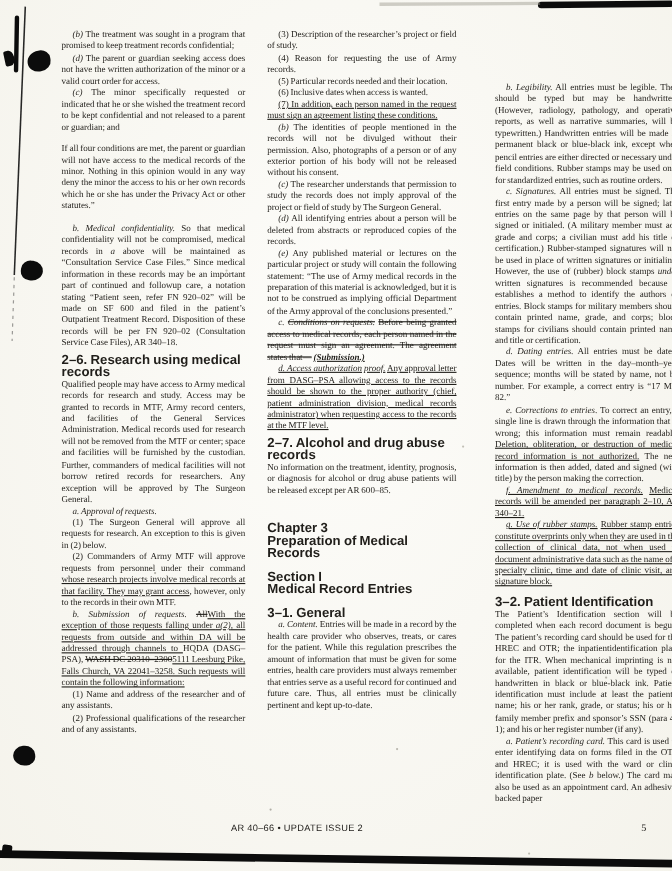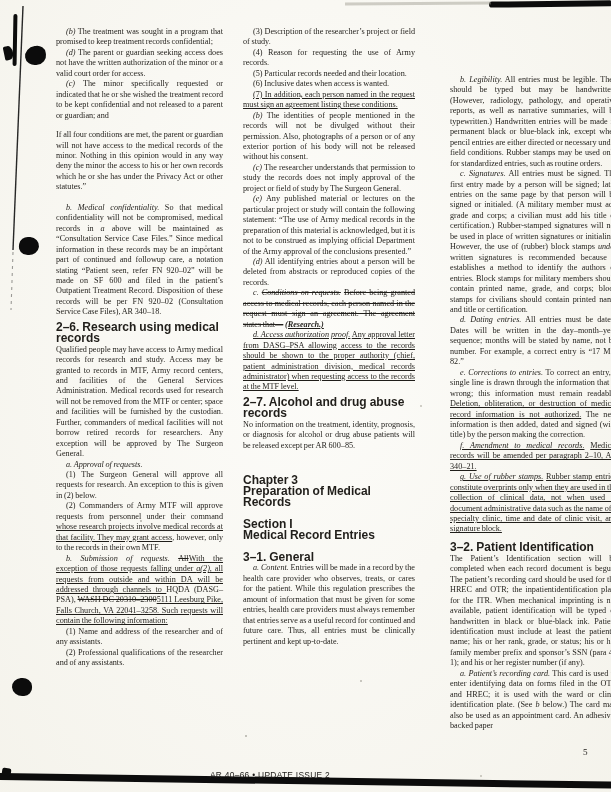--- a/index.html
+++ b/index.html
@@ -21,21 +21,21 @@
   .heading{
     font-family:"Liberation Sans", sans-serif;font-weight:700;
     font-size:12px;line-height:10.9px;text-align:left;margin:4px 0 1px;
   }
   .it{font-style:italic}
   .bd{font-weight:700}
   .ul{text-decoration-line:underline;text-decoration-thickness:.8px;text-underline-offset:1px;}
   .st{text-decoration-line:line-through;text-decoration-thickness:.9px;}
   .footer-text{
     position:absolute;top:747px;left:170px;width:200px;text-align:center;
-    font-family:"Liberation Sans", sans-serif;font-size:8.4px;letter-spacing:.3px;color:#1d1b18;margin-top:23px;
+    font-family:"Liberation Sans", sans-serif;font-size:8.4px;letter-spacing:.3px;color:#1d1b18;
   }
   .page-number{
     position:absolute;top:747px;left:583px;font-size:9.2px;color:#1d1b18;
   }
   
   .artifact{position:absolute;background:#0c0c0c;}
   .hole-1{left:25px;top:46px;width:21px;height:19px;border-radius:55% 45% 50% 50%;transform:rotate(-8deg);}
   .hole-2{left:19px;top:237px;width:20px;height:18px;border-radius:48% 52% 55% 45%;transform:rotate(6deg);}
   .hole-3{left:12px;top:678px;width:20px;height:18px;border-radius:50% 50% 45% 55%;transform:rotate(-4deg);}
   .edge-mark{left:4px;top:46px;width:9px;height:14px;border-radius:2px 60% 60% 2px;transform:rotate(-12deg);}
@@ -92,23 +92,23 @@
       <p class="para"><span>(2) Professional qualifications of the researcher and of any assistants.</span></p>
     </div>
   <div class="col col-2">
       <p class="para"><span>(3) Description of the researcher’s project or field of study.</span></p>
       <p class="para"><span>(4) Reason for requesting the use of Army records.</span></p>
       <p class="para"><span>(5) Particular records needed and their location.</span></p>
       <p class="para"><span>(6) Inclusive dates when access is wanted.</span></p>
       <p class="para"><span class="ul">(7) In addition, each person named in the request must sign an agreement listing these conditions.</span></p>
       <p class="para"><span class="it">(b)</span><span> The identities of people mentioned in the records will not be divulged without their permission. Also, photographs of a person or of any exterior portion of his body will not be released without his consent.</span></p>
       <p class="para"><span class="it">(c)</span><span> The researcher understands that permission to study the records does not imply approval of the project or field of study by The Surgeon General.</span></p>
+      <p class="para"><span class="it">(d)</span><span> All identifying entries about a person will be deleted from abstracts or reproduced copies of the records.</span></p>
       <p class="para"><span class="it">(e)</span><span> Any published material or lectures on the particular project or study will contain the following statement: “The use of Army medical records in the preparation of this material is acknowledged, but it is not to be construed as implying official Department of the Army approval of the conclusions presented.”</span></p>
-      <p class="para"><span class="it">(d)</span><span> All identifying entries about a person will be deleted from abstracts or reproduced copies of the records.</span></p>
-      <p class="para"><span class="it">c. </span><span class="it st">Conditions on requests.</span><span> </span><span class="st">Before being granted access to medical records, each person named in the request must sign an agreement. The agreement states that—</span><span> </span><span class="bd it ul">(Research.)</span></p>
+      <p class="para"><span class="it">c. </span><span class="it st">Conditions on requests.</span><span> </span><span class="st">Before being granted access to medical records, each person named in the request must sign an agreement. The agreement states that—</span><span> </span><span class="bd it ul">(Submission.)</span></p>
       <p class="para"><span class="it ul">d. Access authorization proof.</span><span> </span><span class="ul">Any approval letter from DASG–PSA allowing access to the records should be shown to the proper authority (chief, patient administration division, medical records administrator) when requesting access to the records at the MTF level.</span></p>
       <div class="heading">
         <div>2–7. Alcohol and drug abuse records</div>
       </div>
       <p class="para noind"><span>No information on the treatment, identity, prognosis, or diagnosis for alcohol or drug abuse patients will be released except per AR 600–85.</span></p>
       <div style="height: 20px;"></div>
       <div class="heading">
         <div>Chapter 3</div>
         <div>Preparation of Medical Records</div>
       </div>

